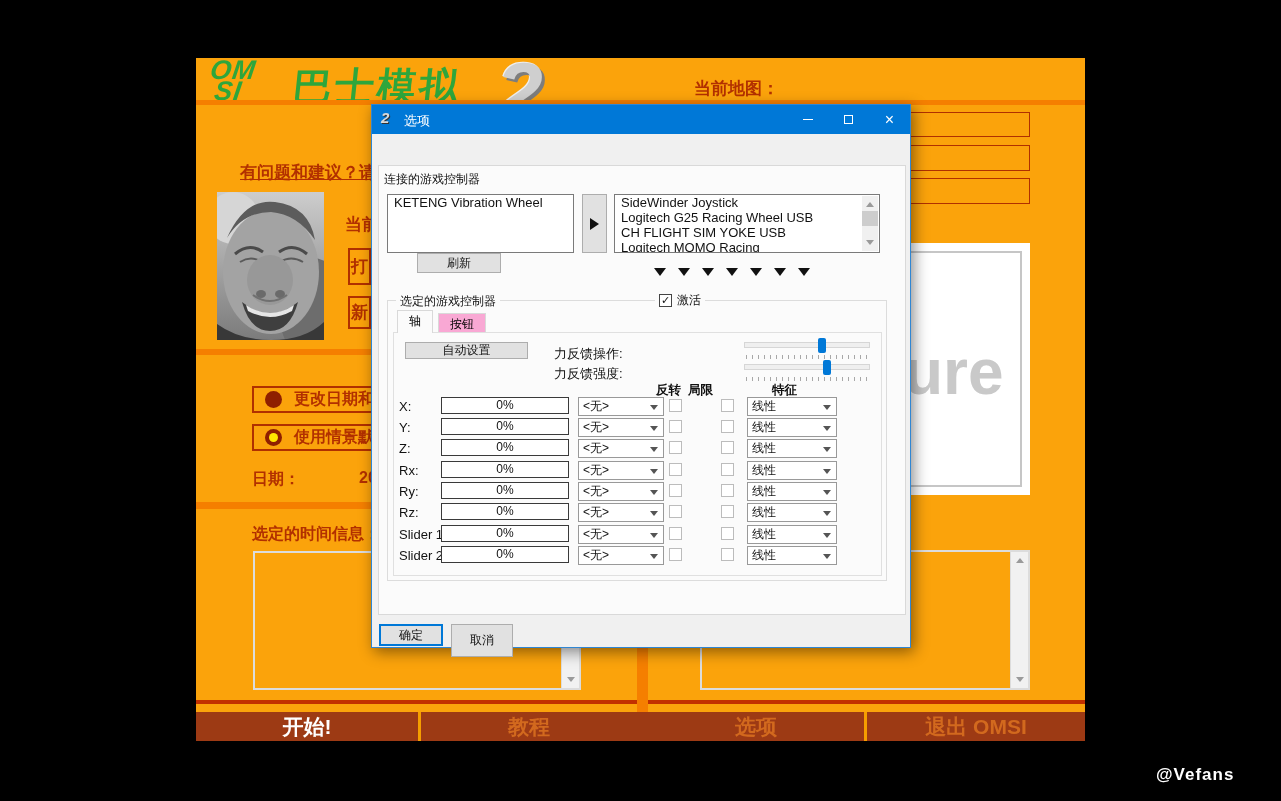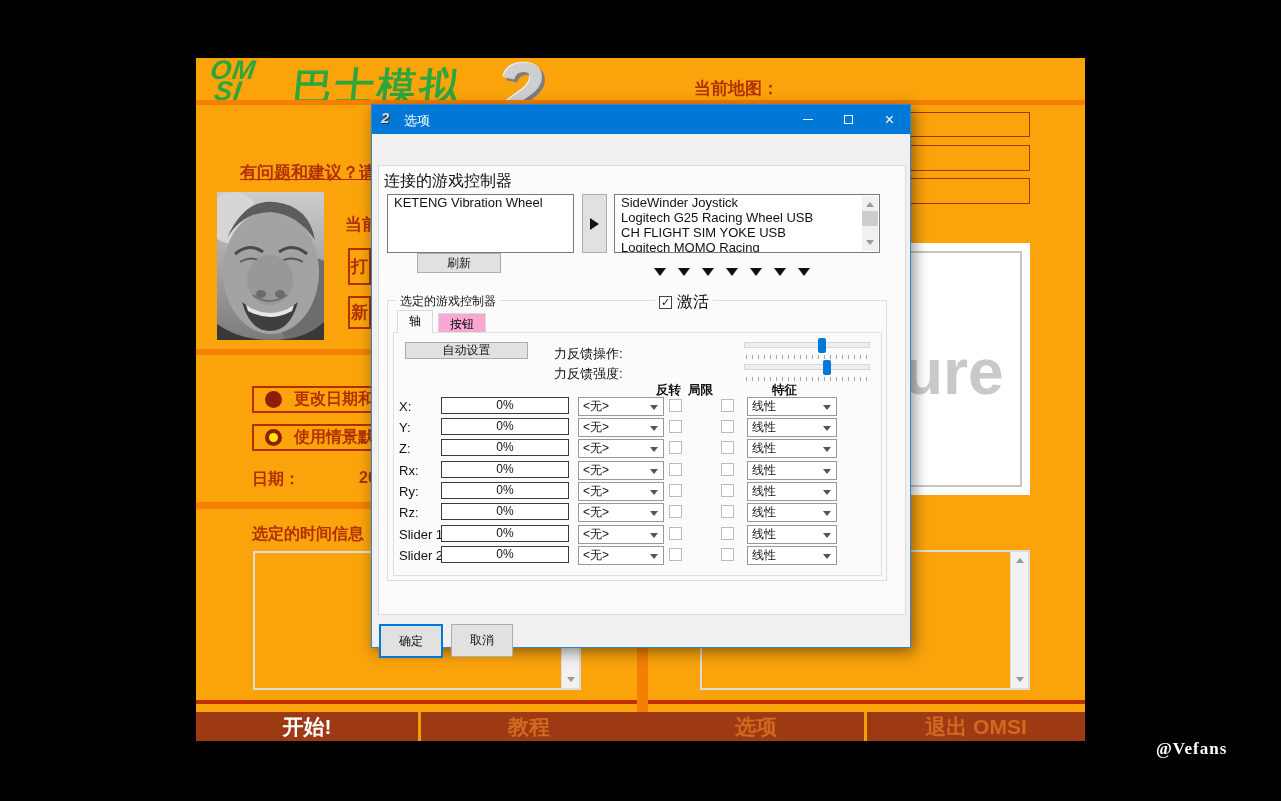--- a/index.html
+++ b/index.html
@@ -67,21 +67,21 @@
   .g-close { font-size:16px; line-height:16px; }
 
   #tabstrip { left:6px; top:35px; display:flex; }
   .tab { height:22px; margin-top:4px; padding:0 9px; background:#F0F0F0; border:1px solid #D9D9D9;
          border-left:none; font-size:12.5px; line-height:21px; white-space:nowrap; color:#111;}
   .tab:first-child{ border-left:1px solid #D9D9D9; }
   .tab.active { margin-top:0; height:26px; line-height:25px; background:#FBFBFB;
                 border:1px solid #D9D9D9; border-bottom:none; position:relative; z-index:3; padding:0 10px;}
   #page { left:6px; top:60px; width:528px; height:450px; background:#FBFBFB; border:1px solid #D9D9D9; }
 
-  .dlg-label { font-size:16px; color:#111; white-space:nowrap; }
+  .dlg-label { font-size:12px; color:#111; white-space:nowrap; }
   .listbox { background:#fff; border:1px solid #7A7A7A; font-size:13px; color:#111; overflow:hidden;}
   .listbox .item { padding:0 6px; line-height:15px; white-space:nowrap; }
   .btn { background:#E1E1E1; border:1px solid #ADADAD; font-size:12px; color:#111;
          display:flex; align-items:center; justify-content:center; }
   .tri-right { width:0; height:0; border-top:6px solid transparent; border-bottom:6px solid transparent;
                border-left:9px solid #111; }
   .tri-down { display:inline-block; width:0; height:0; border-left:6px solid transparent;
               border-right:6px solid transparent; border-top:8px solid #111; margin-right:12px;}
   .v-scroll { position:absolute; top:1px; right:1px; bottom:1px; width:16px; background:#F0F0F0; }
   .v-thumb { position:absolute; left:0; top:15px; width:16px; height:15px; background:#CDCDCD; }
@@ -108,24 +108,24 @@
   .axis-label { position:absolute; left:27px; top:2px; font-size:13px; color:#111; white-space:nowrap;}
   .axis-value { position:absolute; left:69px; top:0; width:128px; height:17px; border:1px solid #3A3A3A;
                 background:#fff; font-size:12px; text-align:center; line-height:15px; color:#111;}
   .axis-select { position:absolute; top:0; height:19px; background:#fff; border:1px solid #999;
                  font-size:12px; line-height:17px; padding-left:4px; color:#111;}
   .axis-select.assign { left:206px; width:86px; }
   .axis-select.feature{ left:375px; width:90px; }
   .axis-cb { position:absolute; top:2px; width:13px; height:13px; border:1px solid #BCBCBC; background:#fff;}
   .hdr { position:absolute; font-size:12.5px; font-weight:700; color:#111; }
 
-  .ok-btn { left:7px; top:519px; width:64px; height:34px; border:2px solid #0078D7; }
+  .ok-btn { left:7px; top:519px; width:64px; height:22px; border:2px solid #0078D7; }
   .cancel-btn { left:79px; top:519px; width:62px; height:33px; }
 
-  #watermark { left:1156px; top:739px; color:#fff; font-family:Liberation Serif, serif;
+  #watermark { left:1156px; top:765px; color:#fff; font-family:Liberation Sans, sans-serif;
                font-size:17px; font-weight:700; letter-spacing:1px; }
 </style>
 </head>
 <body>
 
 <div id="launcher" class="abs">
 
   <div class="abs logo-om">
     <span>OM</span>
     <span class="l2">SI</span>

